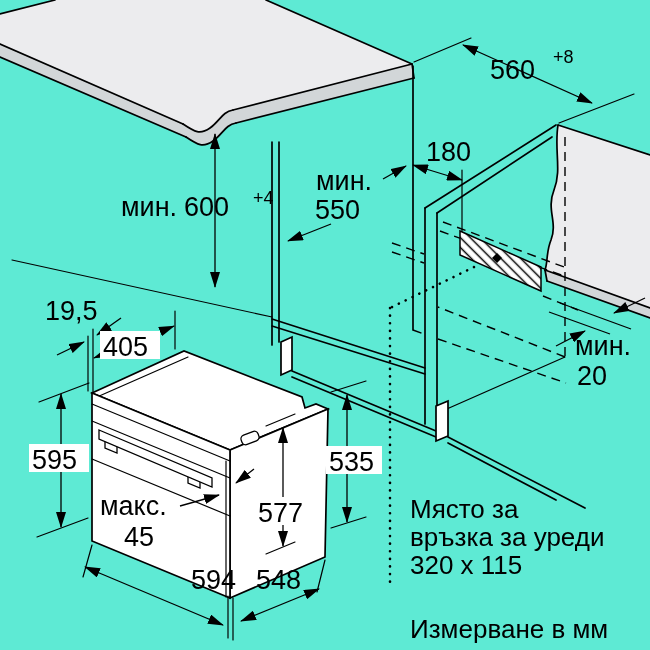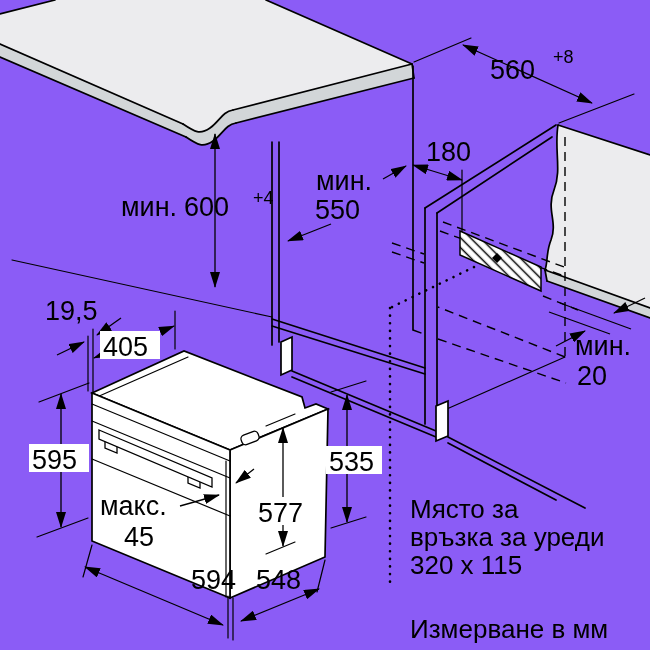--- a/index.html
+++ b/index.html
@@ -1,16 +1,16 @@
 <!DOCTYPE html>
 <html><head>
 <meta charset="utf-8">
 <style>
   html,body{margin:0;padding:0;background:#fff;}
-  .stage{width:650px;height:650px;position:relative;background:#8b5cf6;}
+  .stage{width:650px;height:650px;position:relative;background:#5eead4;}
   svg{display:block;}
   text{font-family:"Liberation Sans","DejaVu Sans",sans-serif;fill:#000;}
   .t-dim{font-size:27px;}
   .t-sup{font-size:18px;}
   .t-note{font-size:26px;}
   .ln{stroke:#000;stroke-width:1.7;fill:none;stroke-linecap:round;}
   .thin{stroke:#000;stroke-width:1.2;fill:none;stroke-linecap:round;}
   .dim{stroke:#000;stroke-width:1.3;fill:none;}
   .dash{stroke:#000;stroke-width:1.4;fill:none;stroke-dasharray:9 6;}
   .dot{stroke:#000;stroke-width:2.6;fill:none;stroke-dasharray:0.1 7.5;stroke-linecap:round;}

